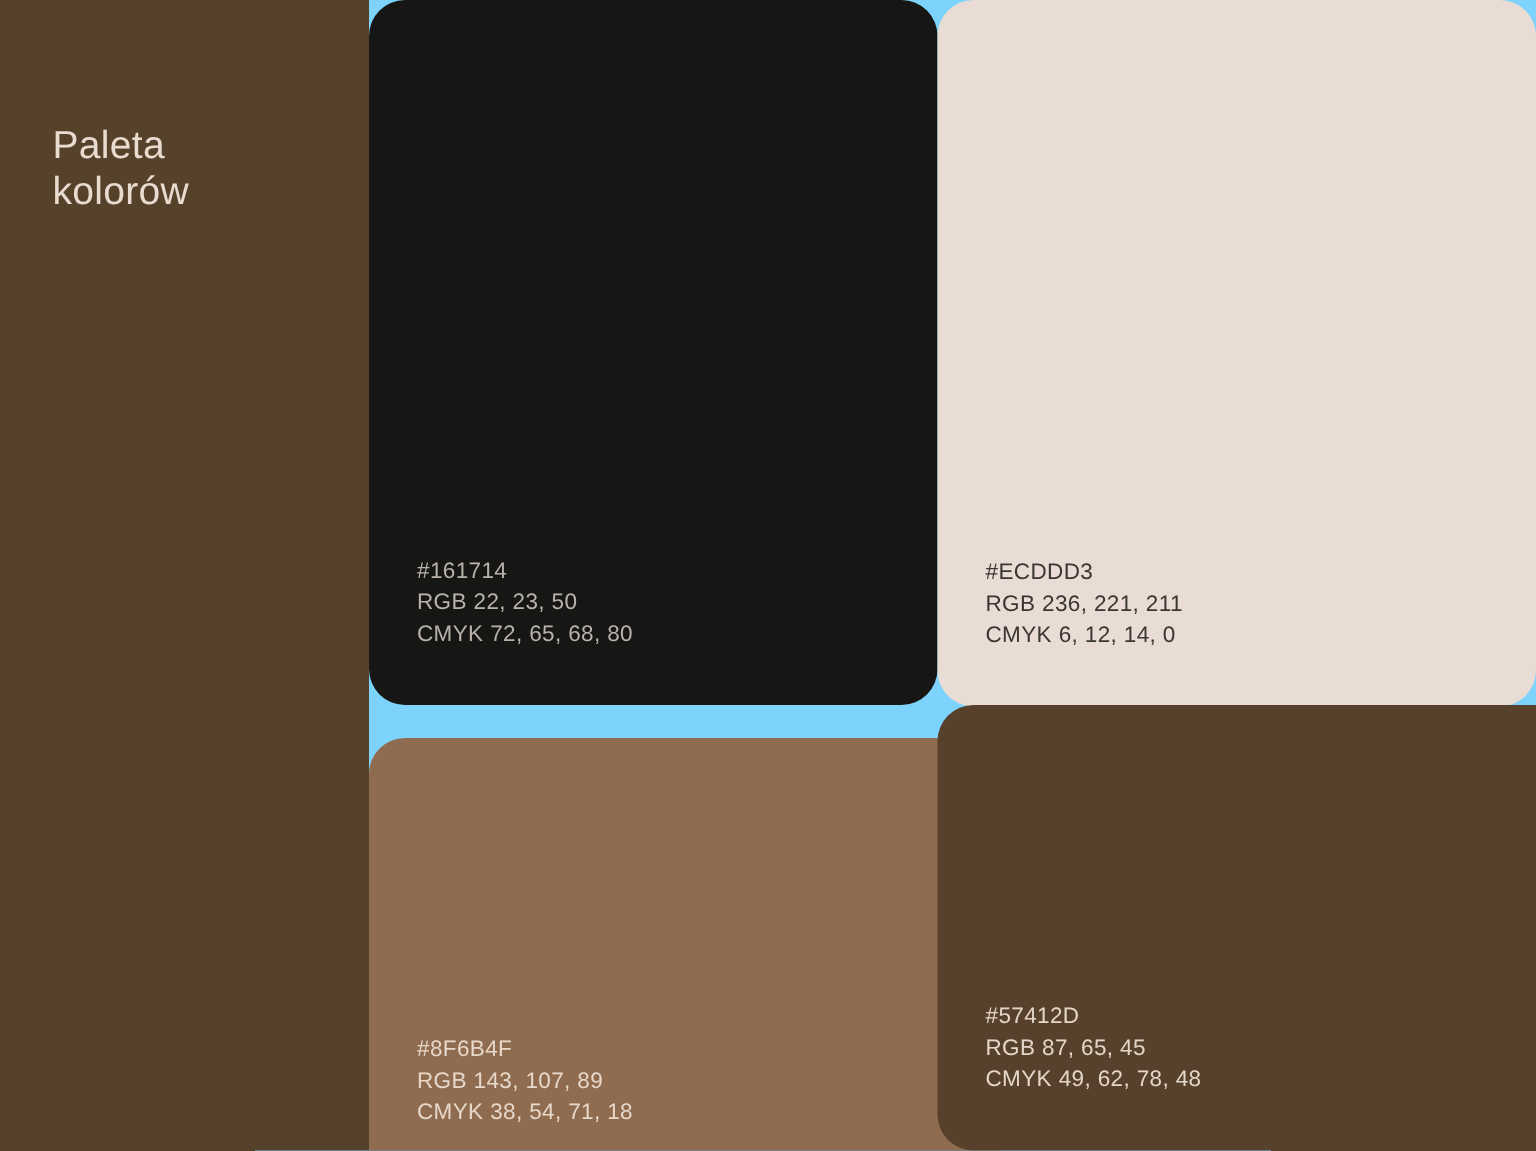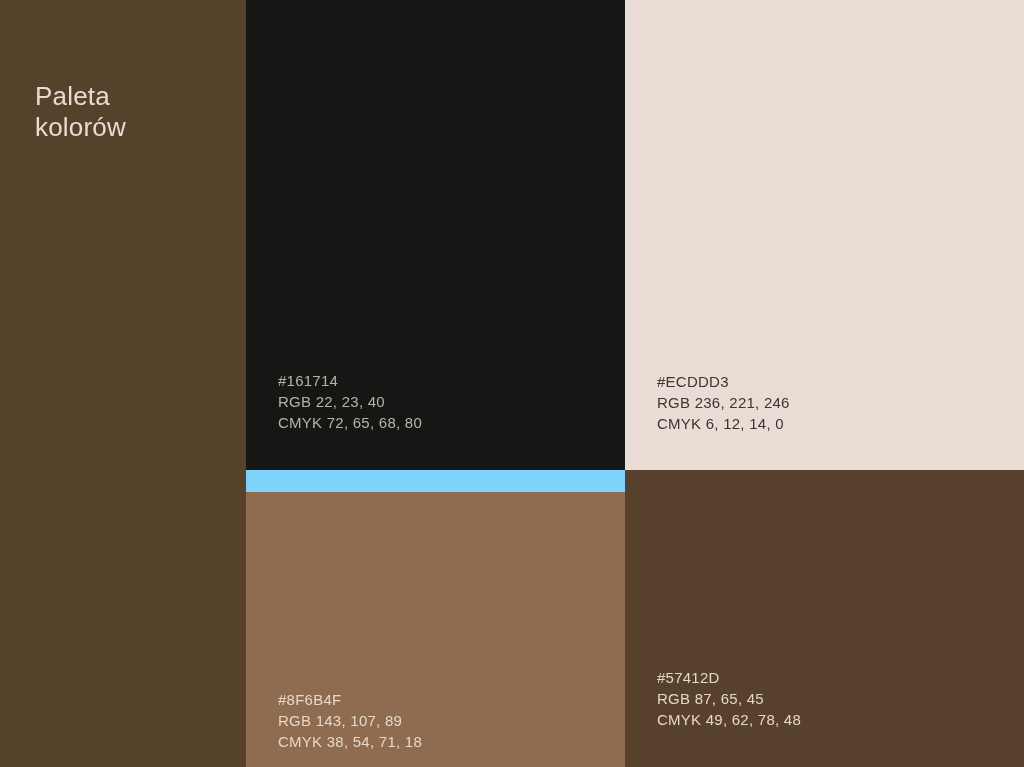--- a/index.html
+++ b/index.html
@@ -48,20 +48,21 @@
     position: absolute;
     left: 246px;
     top: 0;
     width: 778px;
     height: 767px;
   }
   .swatch {
     position: absolute;
     box-sizing: border-box;
     overflow: hidden;
+    border-radius: 24px;
   }
   .swatch-cell-0 { left: 0;     top: 0;     width: 379px; height: 470px; }
   .swatch-cell-1 { left: 379px; top: 0;     width: 399px; height: 471px; }
   .swatch-cell-2 { left: 0;     top: 492px; width: 421px; height: 297px; }
   .swatch-cell-3 { left: 379px; top: 470px; width: 443px; height: 297px; }
 
   .swatch-info {
     position: absolute;
     left: 32px;
     font-size: 15px;
@@ -87,29 +88,29 @@
   <div class="sidebar" style="background: rgb(86, 65, 43);">
     <div class="board-title">Paleta
 kolorów</div>
   </div>
 
   <div class="swatch-grid">
 
     <div class="swatch swatch-cell-0" style="background: rgb(22, 23, 20);">
       <div class="swatch-info" style="color: rgb(185, 178, 171);">
         <div class="hex-line">#161714</div>
-        <div class="rgb-line">RGB 22, 23, 40</div>
+        <div class="rgb-line">RGB 22, 23, 50</div>
         <div class="cmyk-line">CMYK 72, 65, 68, 80</div>
       </div>
     </div>
 
     <div class="swatch swatch-cell-1" style="background: rgb(232, 220, 212);">
       <div class="swatch-info" style="color: rgb(59, 54, 49);">
         <div class="hex-line">#ECDDD3</div>
-        <div class="rgb-line">RGB 236, 221, 246</div>
+        <div class="rgb-line">RGB 236, 221, 211</div>
         <div class="cmyk-line">CMYK 6, 12, 14, 0</div>
       </div>
     </div>
 
     <div class="swatch swatch-cell-2" style="background: rgb(143, 107, 79);">
       <div class="swatch-info" style="color: rgb(231, 216, 202);">
         <div class="hex-line">#8F6B4F</div>
         <div class="rgb-line">RGB 143, 107, 89</div>
         <div class="cmyk-line">CMYK 38, 54, 71, 18</div>
       </div>

